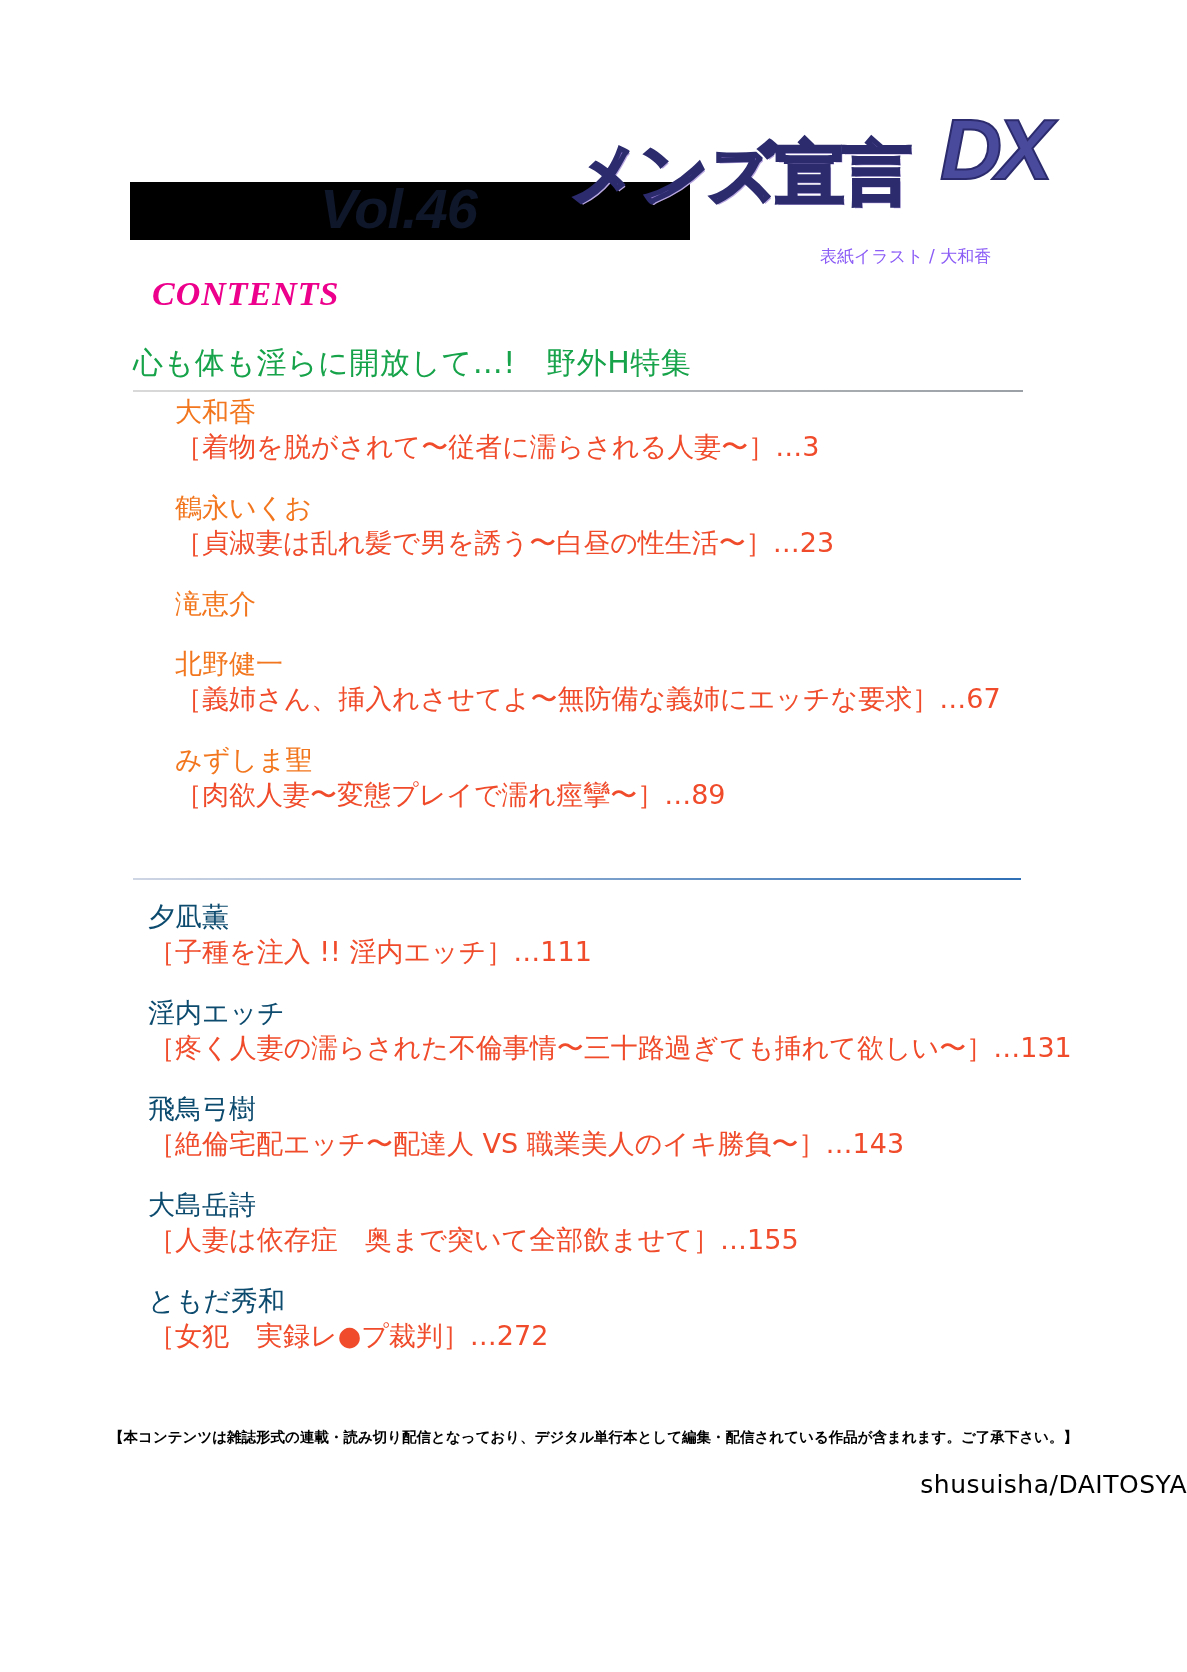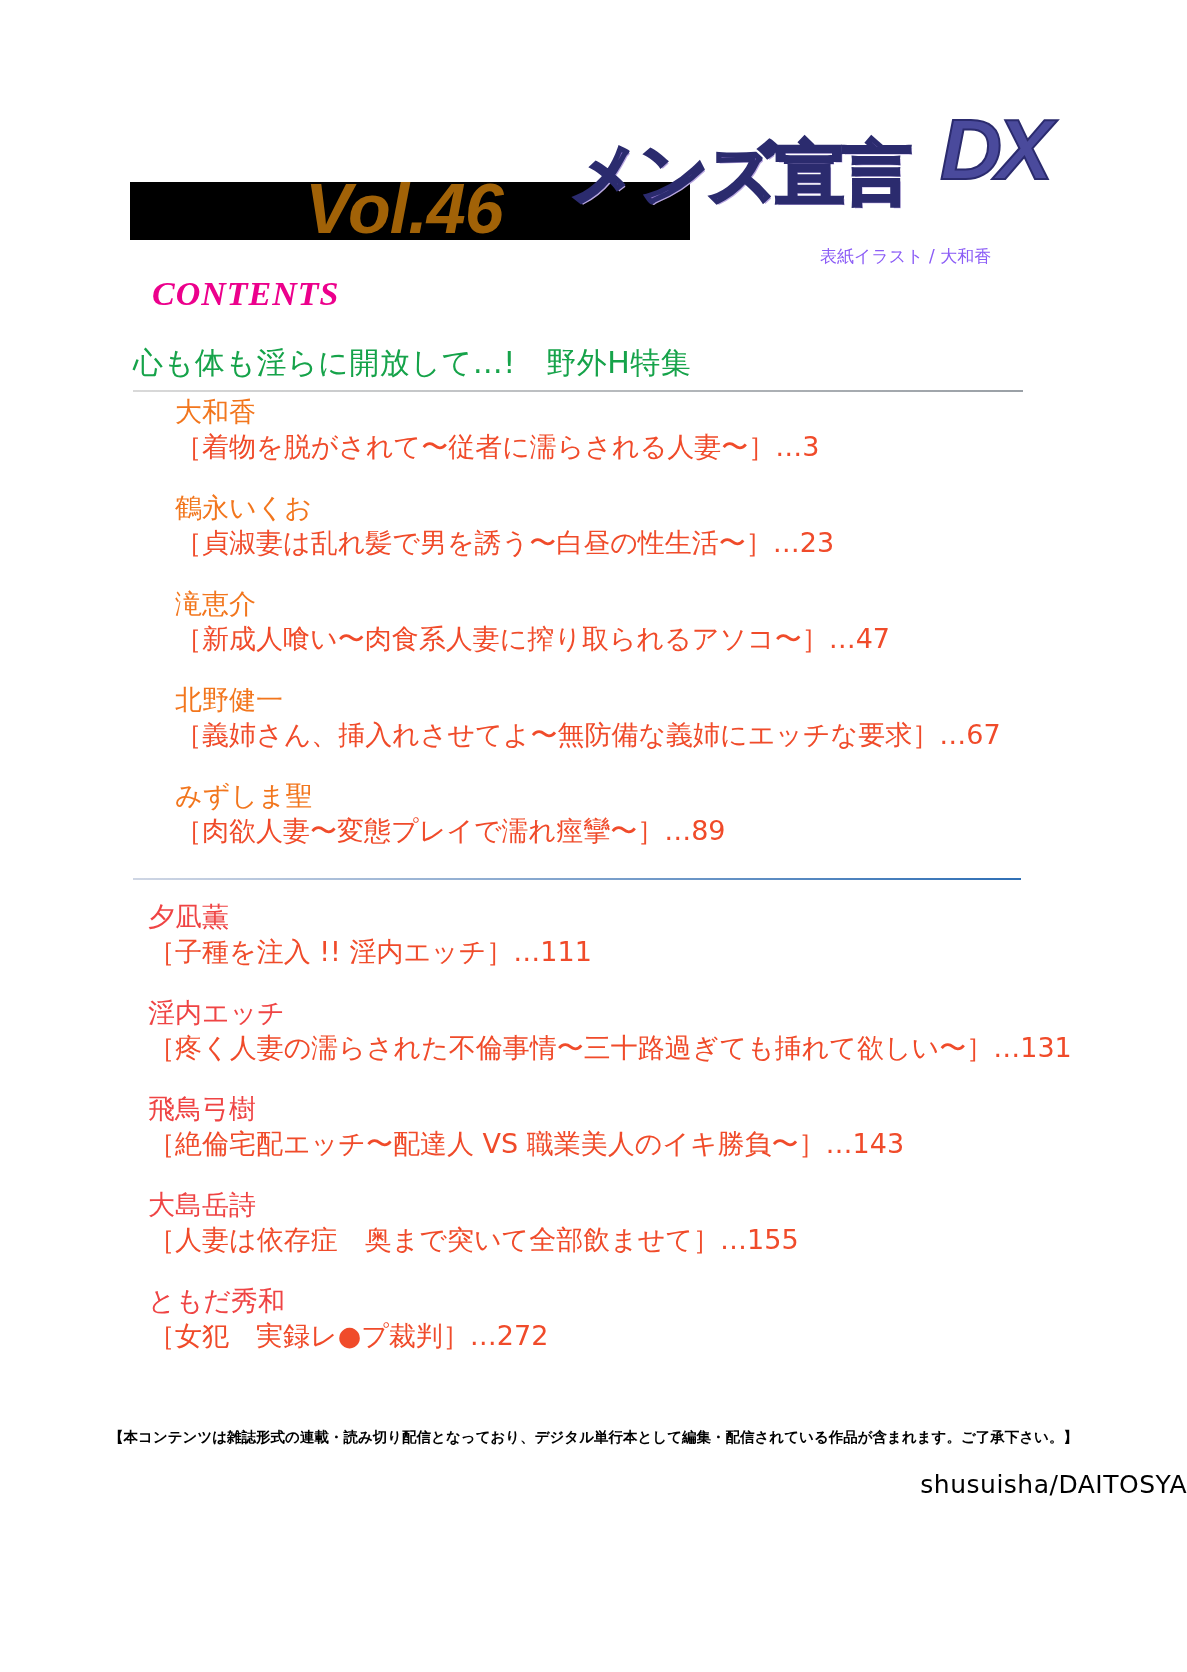--- a/index.html
+++ b/index.html
@@ -26,26 +26,26 @@
   .masthead-bar {
     position: absolute;
     left: 0;
     top: 12px;
     width: 560px;
     height: 58px;
     background: #000000;
   }
   .vol-text {
     position: absolute;
-    left: 175px;
+    left: 190px;
     top: 4px;
-    font-size: 70px;
+    font-size: 56px;
     font-weight: bold;
     font-style: italic;
-    color: #a16207;
+    color: #0f172a;
     letter-spacing: -1px;
     font-family: "Liberation Sans", sans-serif;
     line-height: 70px;
   }
   .logo-jp {
     position: absolute;
     left: 440px;
     top: -42px;
     font-size: 69px;
     font-weight: bold;
@@ -134,21 +134,21 @@
     line-height: 34px;
   }
   .entry .title-line {
     font-size: 27px;
     color: #f04b2a;
     font-family: "DejaVu Sans", sans-serif;
     font-weight: 500;
     line-height: 36px;
     white-space: nowrap;
   }
-  .entries.second .entry .author { color: #ef4444; }
+  .entries.second .entry .author { color: #0c4a6e; }
   .entries.second .entry .title-line { color: #f04b2a; }
 
   .divider {
     position: absolute;
     left: 133px;
     top: 878px;
     width: 888px;
     height: 2px;
     background: linear-gradient(to right, #cfd6e4, #2f6fb5);
   }
@@ -200,21 +200,20 @@
   <div class="entry">
     <div class="author">大和香</div>
     <div class="title-line">［着物を脱がされて〜従者に濡らされる人妻〜］…3</div>
   </div>
   <div class="entry">
     <div class="author">鶴永いくお</div>
     <div class="title-line">［貞淑妻は乱れ髪で男を誘う〜白昼の性生活〜］…23</div>
   </div>
   <div class="entry">
     <div class="author">滝恵介</div>
-    <div class="title-line">［新成人喰い〜肉食系人妻に搾り取られるアソコ〜］…47</div>
   </div>
   <div class="entry">
     <div class="author">北野健一</div>
     <div class="title-line">［義姉さん、挿入れさせてよ〜無防備な義姉にエッチな要求］…67</div>
   </div>
   <div class="entry">
     <div class="author">みずしま聖</div>
     <div class="title-line">［肉欲人妻〜変態プレイで濡れ痙攣〜］…89</div>
   </div>
 </div>

